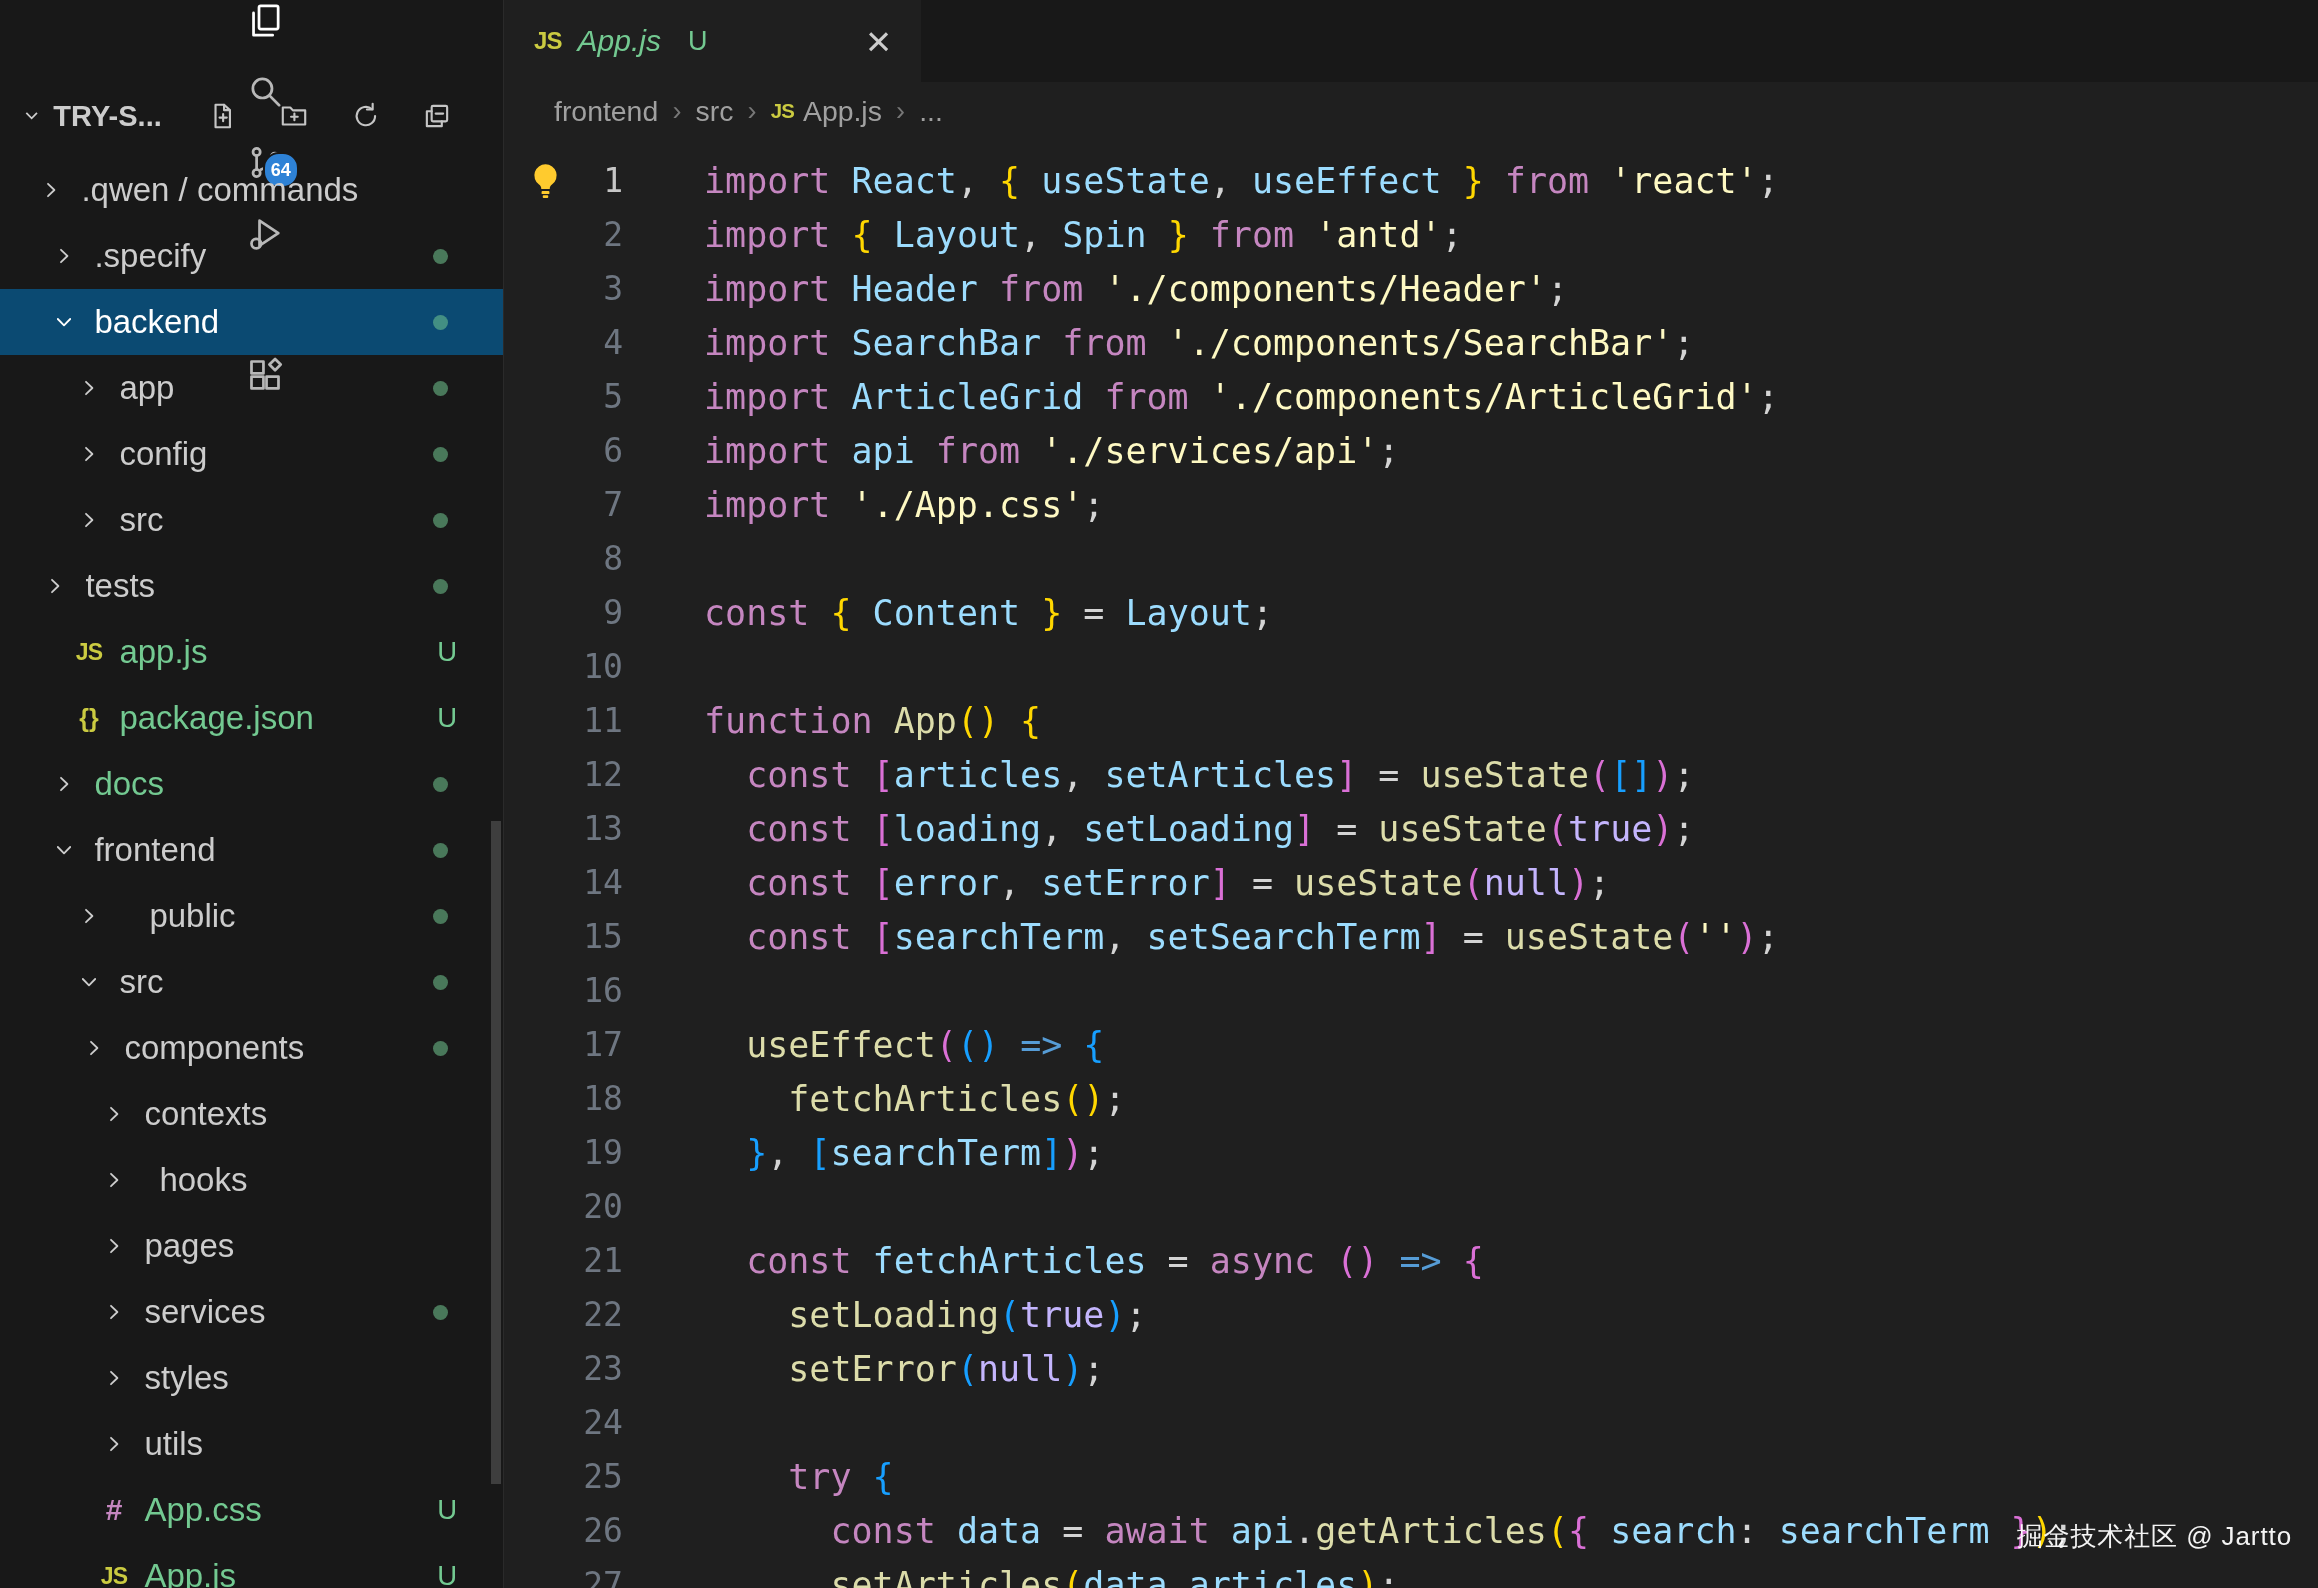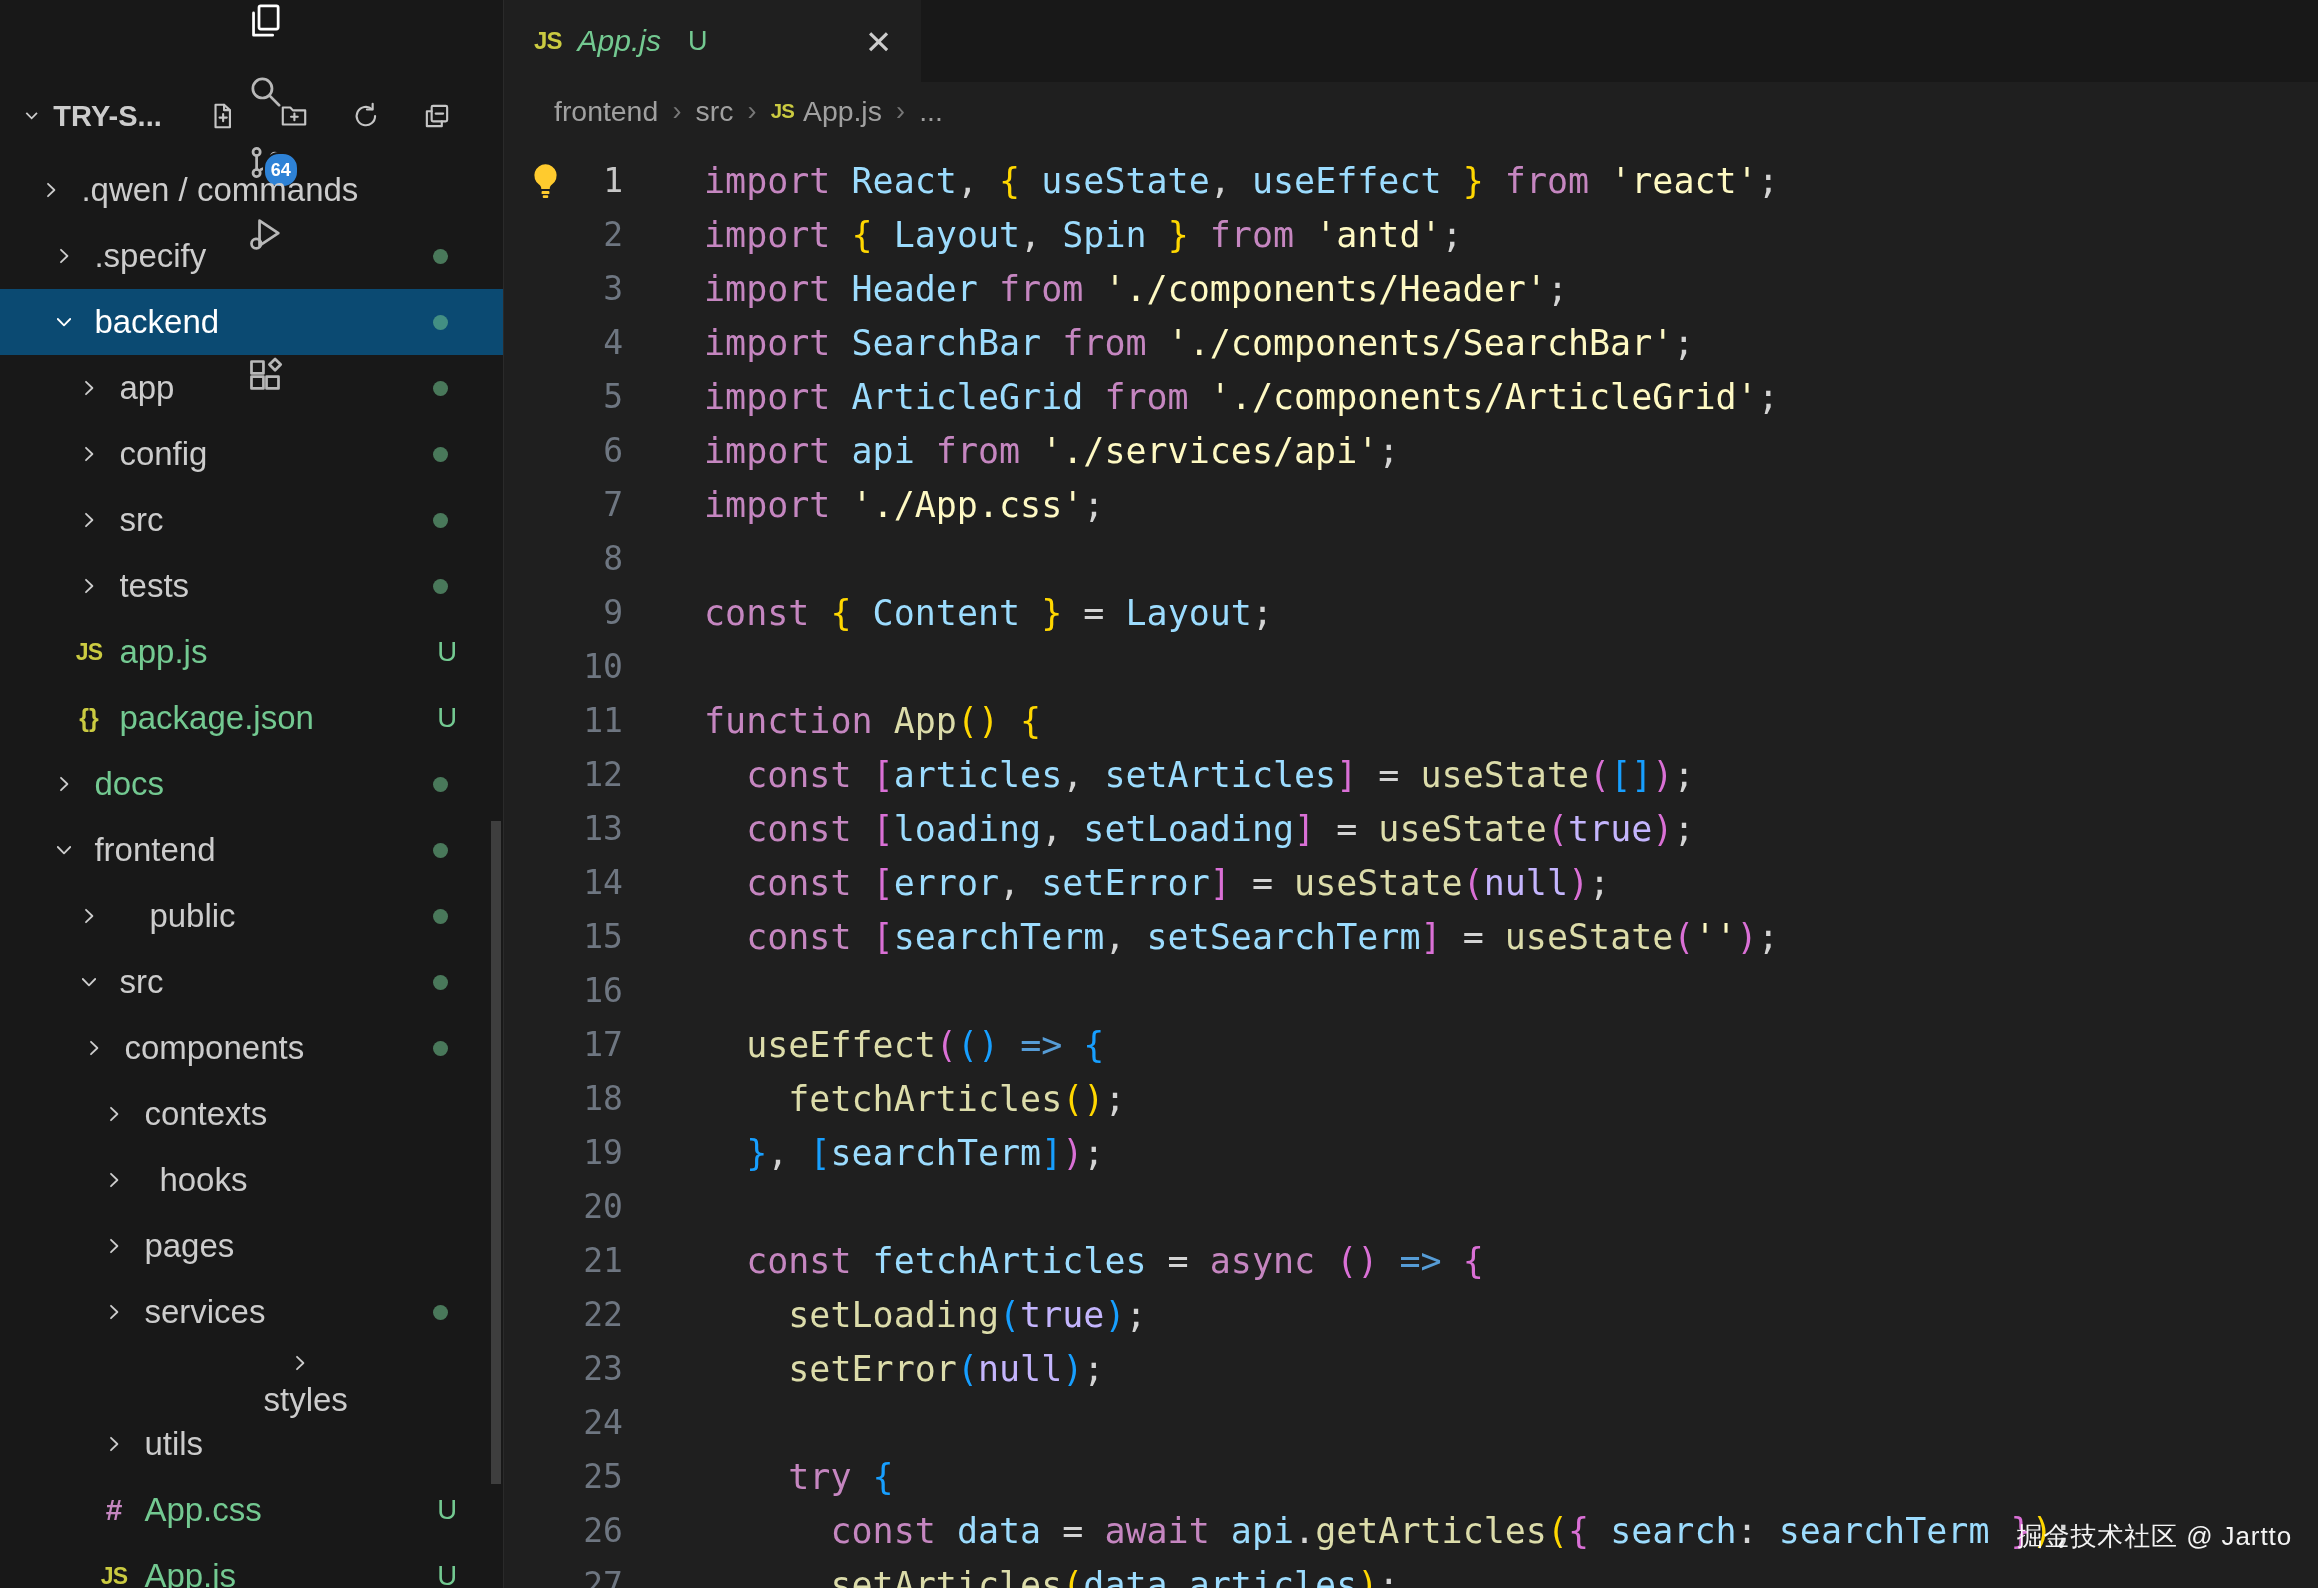--- a/index.html
+++ b/index.html
@@ -203,21 +203,21 @@
         </div>
         <div class="trow" style="padding-left: 71px;">
           <span class="chevbox">
             <svg viewBox="0 0 24 24">
               <path d="M9 5.8l6.4 6.2L9 18.2"></path>
             </svg>
           </span>
           <span class="lbl">src</span>
           <span class="dot"></span>
         </div>
-        <div class="trow" style="padding-left: 71px;">
+        <div class="trow" style="padding-left: 37px;">
           <span class="chevbox">
             <svg viewBox="0 0 24 24">
               <path d="M9 5.8l6.4 6.2L9 18.2"></path>
             </svg>
           </span>
           <span class="lbl">tests</span>
           <span class="dot"></span>
         </div>
         <div class="trow" style="padding-left: 71px;">
           <span class="fico js">JS</span>
@@ -300,21 +300,21 @@
         </div>
         <div class="trow" style="padding-left: 96px;">
           <span class="chevbox">
             <svg viewBox="0 0 24 24">
               <path d="M9 5.8l6.4 6.2L9 18.2"></path>
             </svg>
           </span>
           <span class="lbl">services</span>
           <span class="dot"></span>
         </div>
-        <div class="trow" style="padding-left: 96px; flex-direction: column;">
+        <div class="trow" style="padding-left: 96px;">
           <span class="chevbox">
             <svg viewBox="0 0 24 24">
               <path d="M9 5.8l6.4 6.2L9 18.2"></path>
             </svg>
           </span>
           <span class="lbl">styles</span>
         </div>
         <div class="trow" style="padding-left: 96px;">
           <span class="chevbox">
             <svg viewBox="0 0 24 24">

